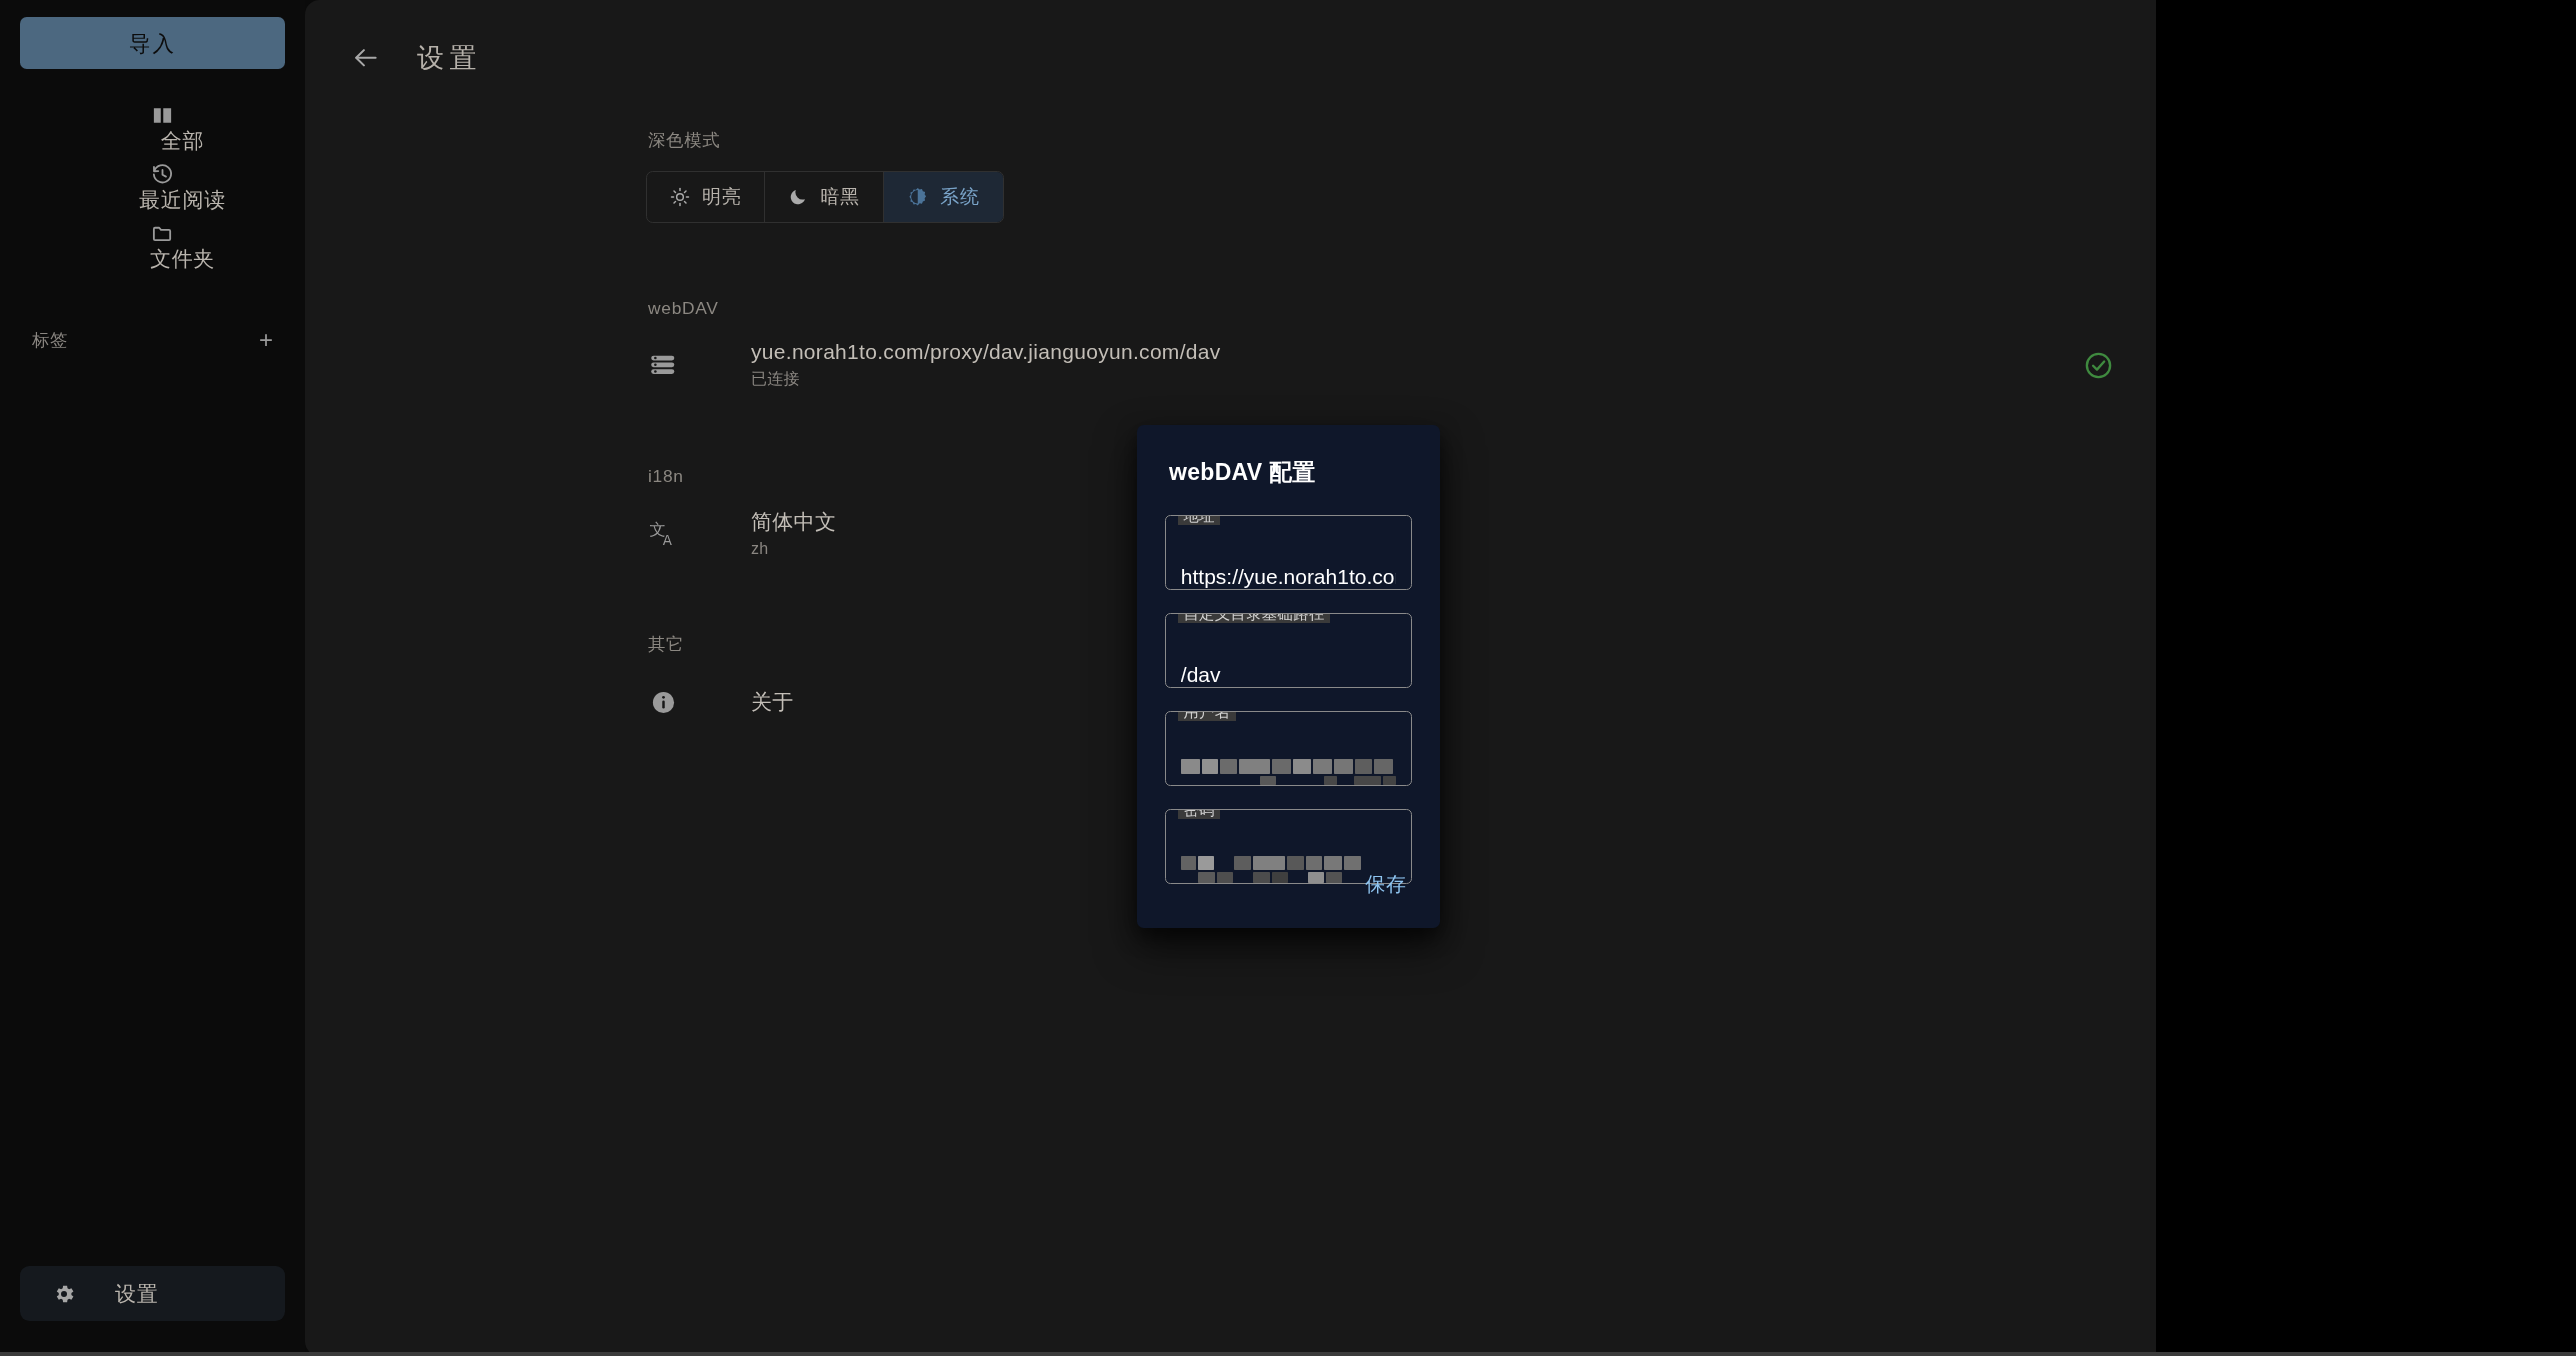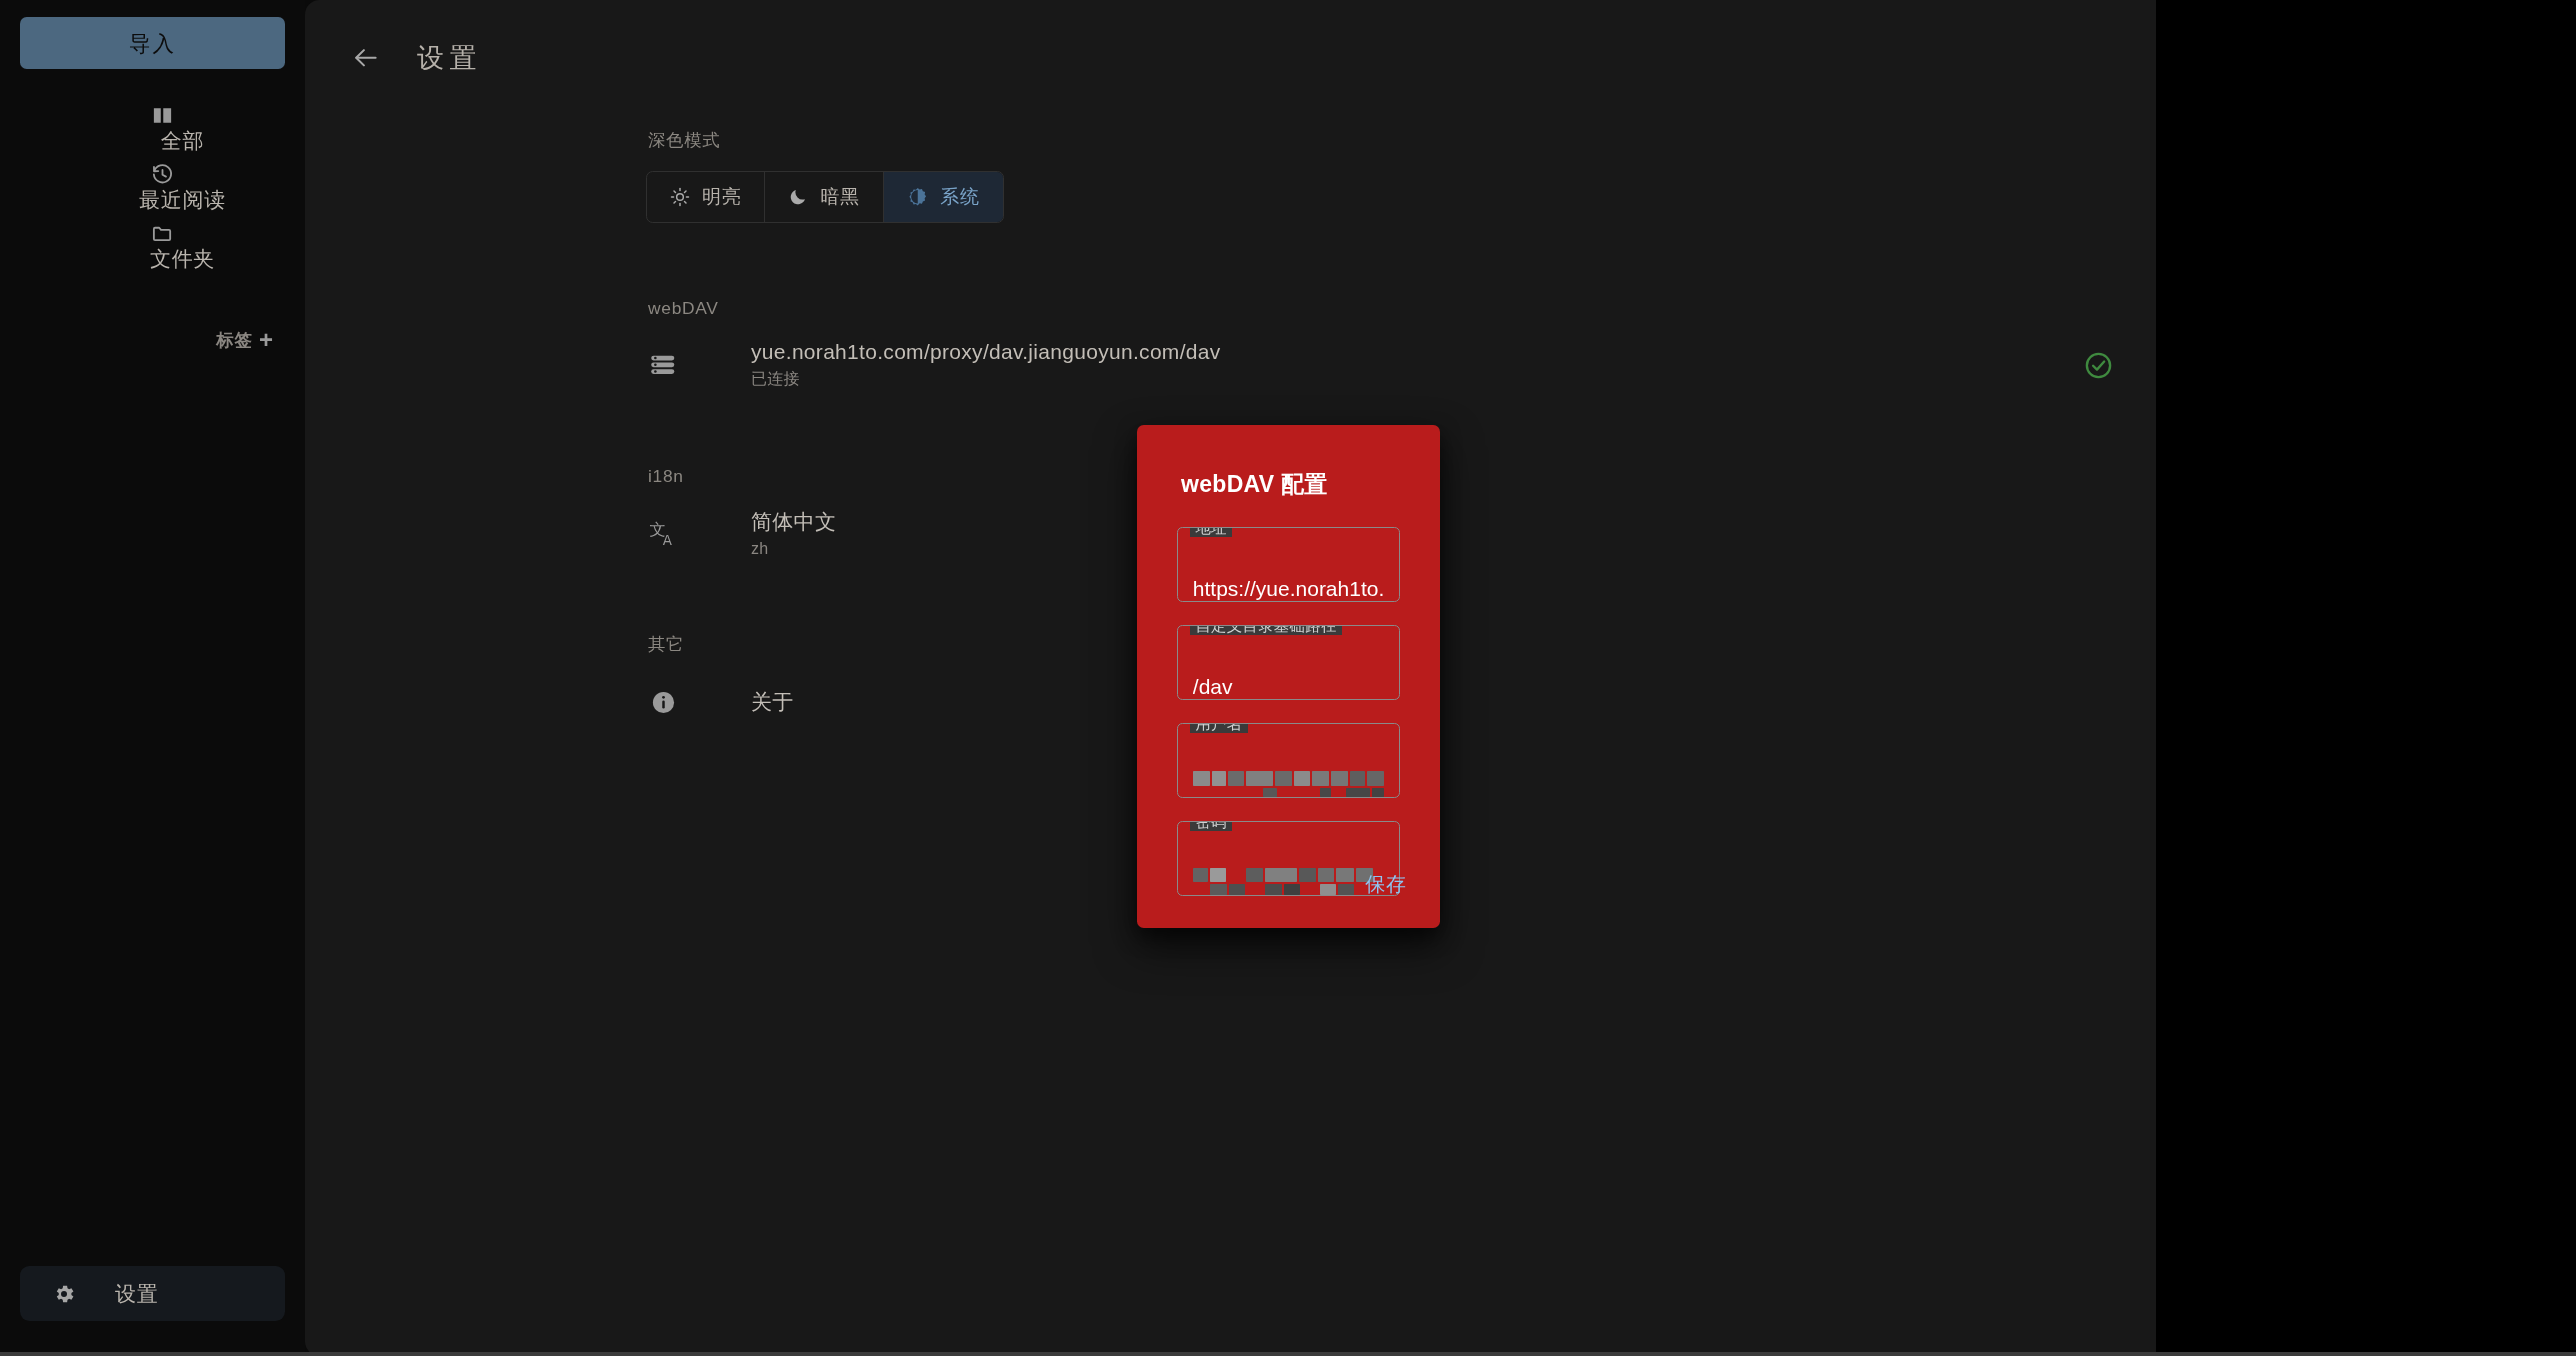--- a/index.html
+++ b/index.html
@@ -63,23 +63,22 @@
     color: #b9b4ad;
     font-size: 21px;
     margin-left: 28px;
     letter-spacing: 0.7px;
   }
   .tags-header {
     margin-top: 39px;
     height: 40px;
     display: flex;
     align-items: center;
-    justify-content: flex-end;
+    justify-content: space-between;
     padding: 0 25.5px 0 32px;
-    font-weight: bold;
   }
   .tags-title { color: #8a8681; font-size: 17.4px; letter-spacing: 0.7px; }
   .tags-add {
     color: #9a9a9a; font-size: 24px; line-height: 1;
     cursor: pointer; width: 27px; text-align: center;
   }
   .sidebar-spacer { flex: 1 1 auto; }
   .settings-btn {
     margin: 0 20px 35px 20px;
     height: 55px;
@@ -194,25 +193,25 @@
     inset: 0;
     background: rgba(0,0,0,0.0);
     z-index: 50;
   }
   #dialog {
     position: absolute;
     left: 1137px;
     top: 425px;
     width: 303px;
     height: 503px;
-    background: #b91c1c;
+    background: #0f172a;
     border-radius: 6.7px;
     box-shadow: 0 19px 40px rgba(0,0,0,0.62), 0 8px 19px rgba(0,0,0,0.5);
     z-index: 60;
-    padding: 12px;
+    padding: 0;
   }
   .dlg-title {
     color: #ffffff;
     font-size: 23px;
     font-weight: bold;
     padding: 32px 0 0 32px;
     letter-spacing: 0.3px;
   }
   .fields { padding: 27px 28px 0 28px; }
   .field {

